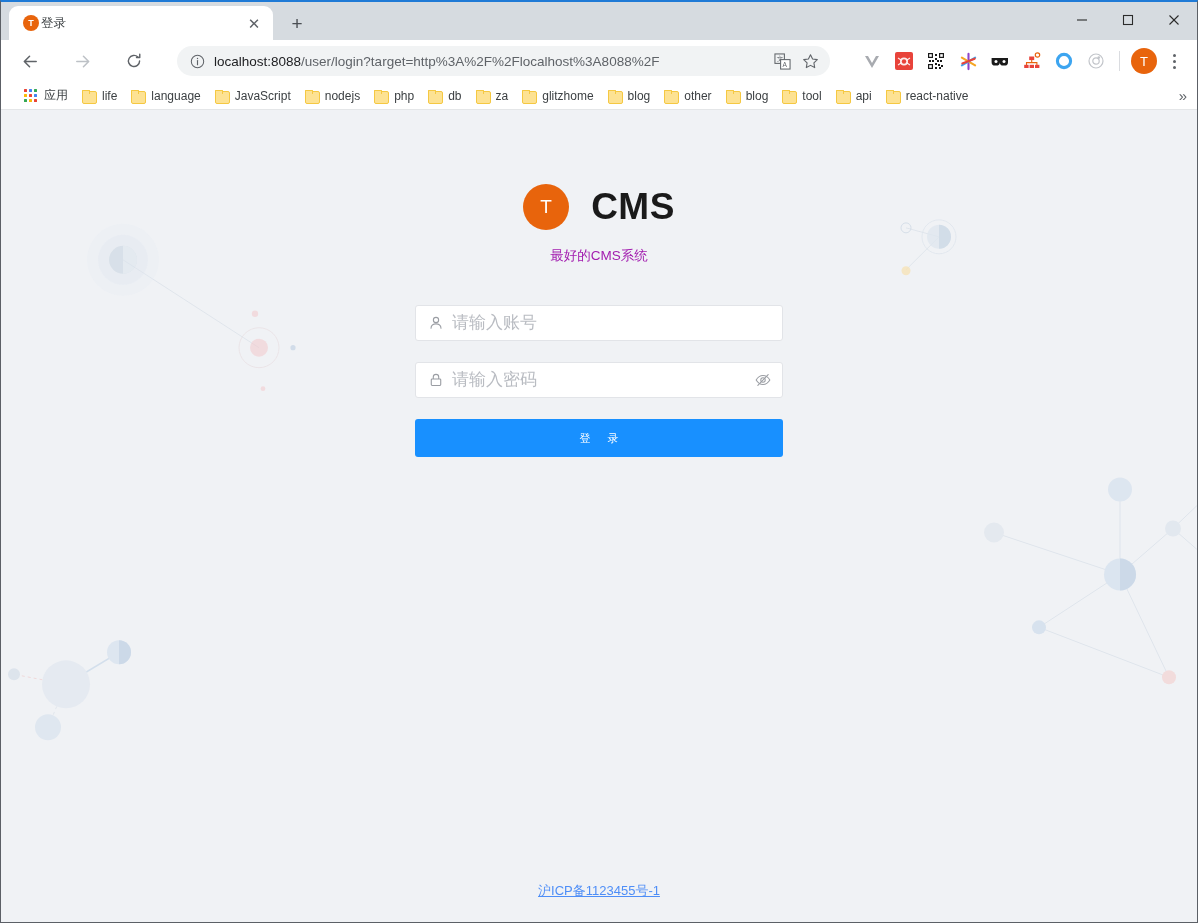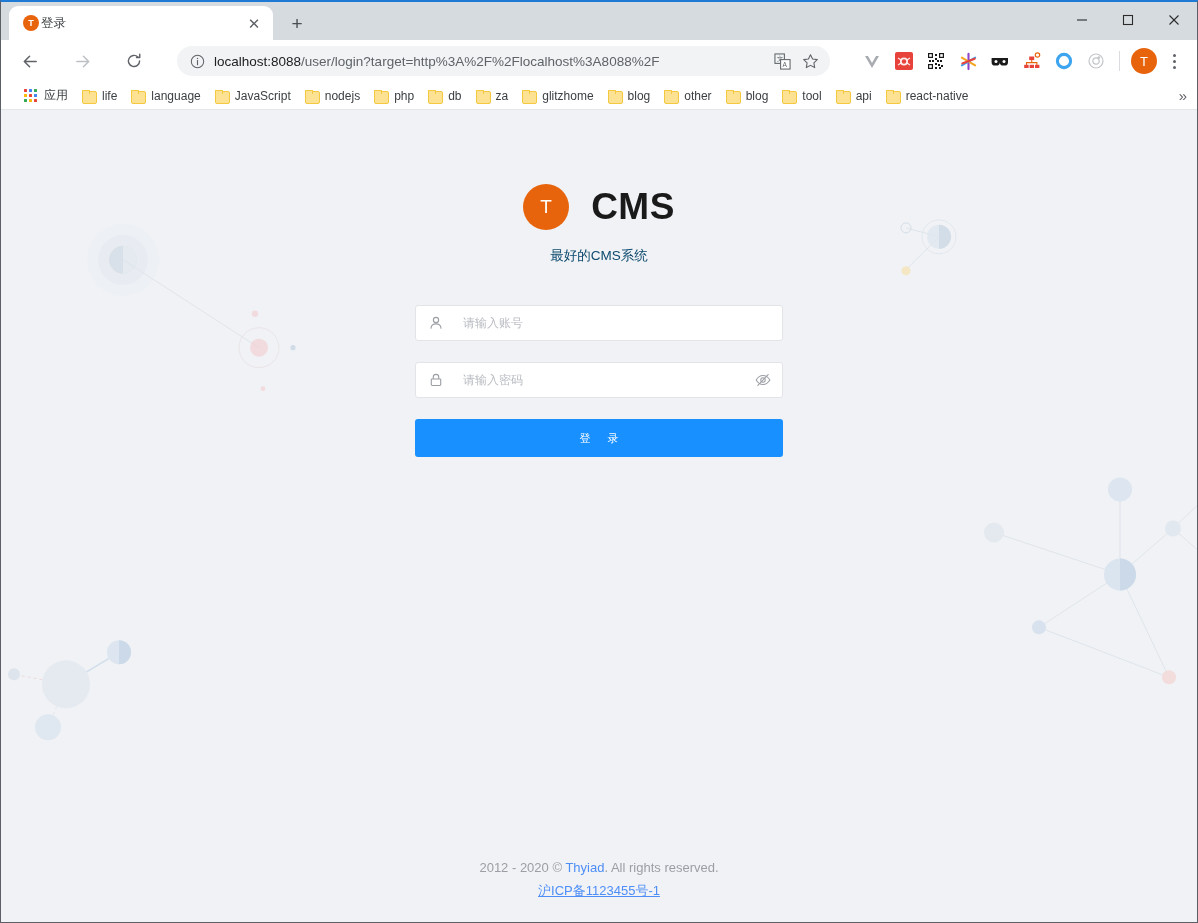--- a/index.html
+++ b/index.html
@@ -201,21 +201,21 @@
     background: #e8640c; color: #fff;
     font-size: 19px; font-weight: 500;
     display: flex; align-items: center; justify-content: center;
     font-family: "Liberation Sans", sans-serif;
   }
   .brand-name {
     font-size: 37px; font-weight: bold; color: #1a1a1a;
     margin-left: 22px; letter-spacing: 0.5px;
   }
   .brand-desc {
-    font-size: 13.5px; color: #0c4a6e;
+    font-size: 13.5px; color: #a21caf;
     margin-top: 17px;
   }
 
   .login-form {
     width: 368px; margin-top: 40px;
   }
   .field {
     height: 36px; background: #fff;
     border: 1px solid #e2e4e8;
     border-radius: 3px;
@@ -223,23 +223,23 @@
     padding: 0 10px 0 12px;
     margin-bottom: 21px;
   }
   .field-icon {
     width: 15px; height: 15px; flex: 0 0 15px;
     color: #9a9da3;
     display: flex; align-items: center; justify-content: center;
   }
   .field-input {
     flex: 1; border: none; outline: none;
-    font-size: 12px; color: #333;
+    font-size: 17px; color: #333;
     background: transparent;
-    margin-left: 20px;
+    margin-left: 9px;
     font-family: "Liberation Sans", "DejaVu Sans", sans-serif;
   }
   .field-input::placeholder { color: #b9bcc2; }
   .eye-toggle {
     width: 18px; height: 18px; flex: 0 0 18px;
     color: #9a9da3;
     display: flex; align-items: center; justify-content: center;
   }
   .submit-btn {
     width: 100%; height: 38px;
@@ -593,21 +593,18 @@
                 <circle cx="9" cy="9" r="2.5" fill="none" stroke="currentColor" stroke-width="1.15"></circle>
                 <line x1="3.2" y1="15" x2="14.8" y2="3" stroke="currentColor" stroke-width="1.2" stroke-linecap="round"></line>
               </svg>
           </span>
         </div>
 
         <button class="submit-btn">登 录</button>
       </div>
 
       <div class="footer">
-        <div class="footer-line1">
-          <span>2012 - 2020 © </span><span class="footer-link">Thyiad</span><span>. All rights reserved.</span>
-        </div>
         <a class="footer-line2" href="#">沪ICP备1123455号-1</a>
       </div>
 
     </div>
   </div>
 </div>
 
 </body></html>

